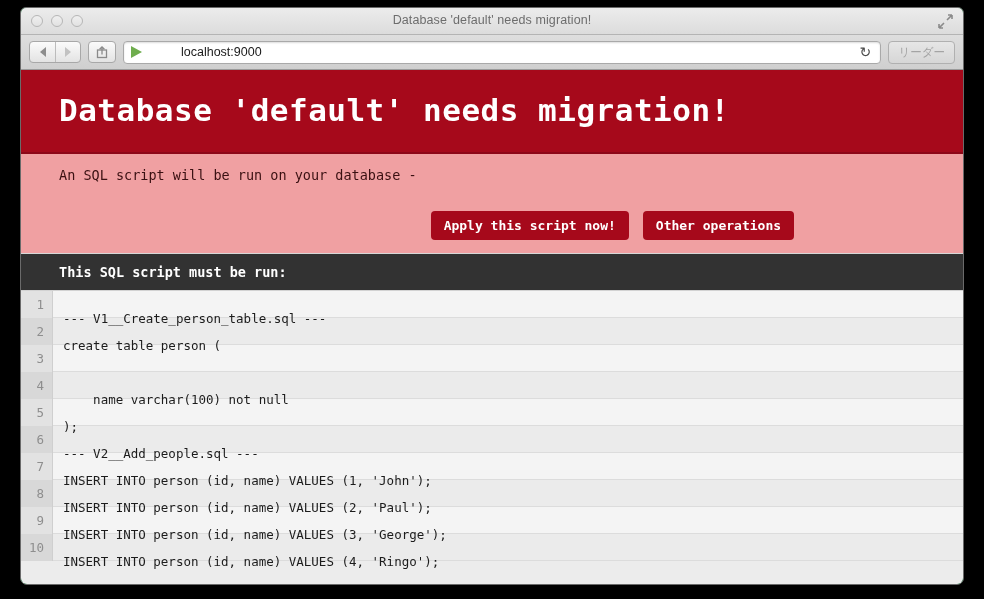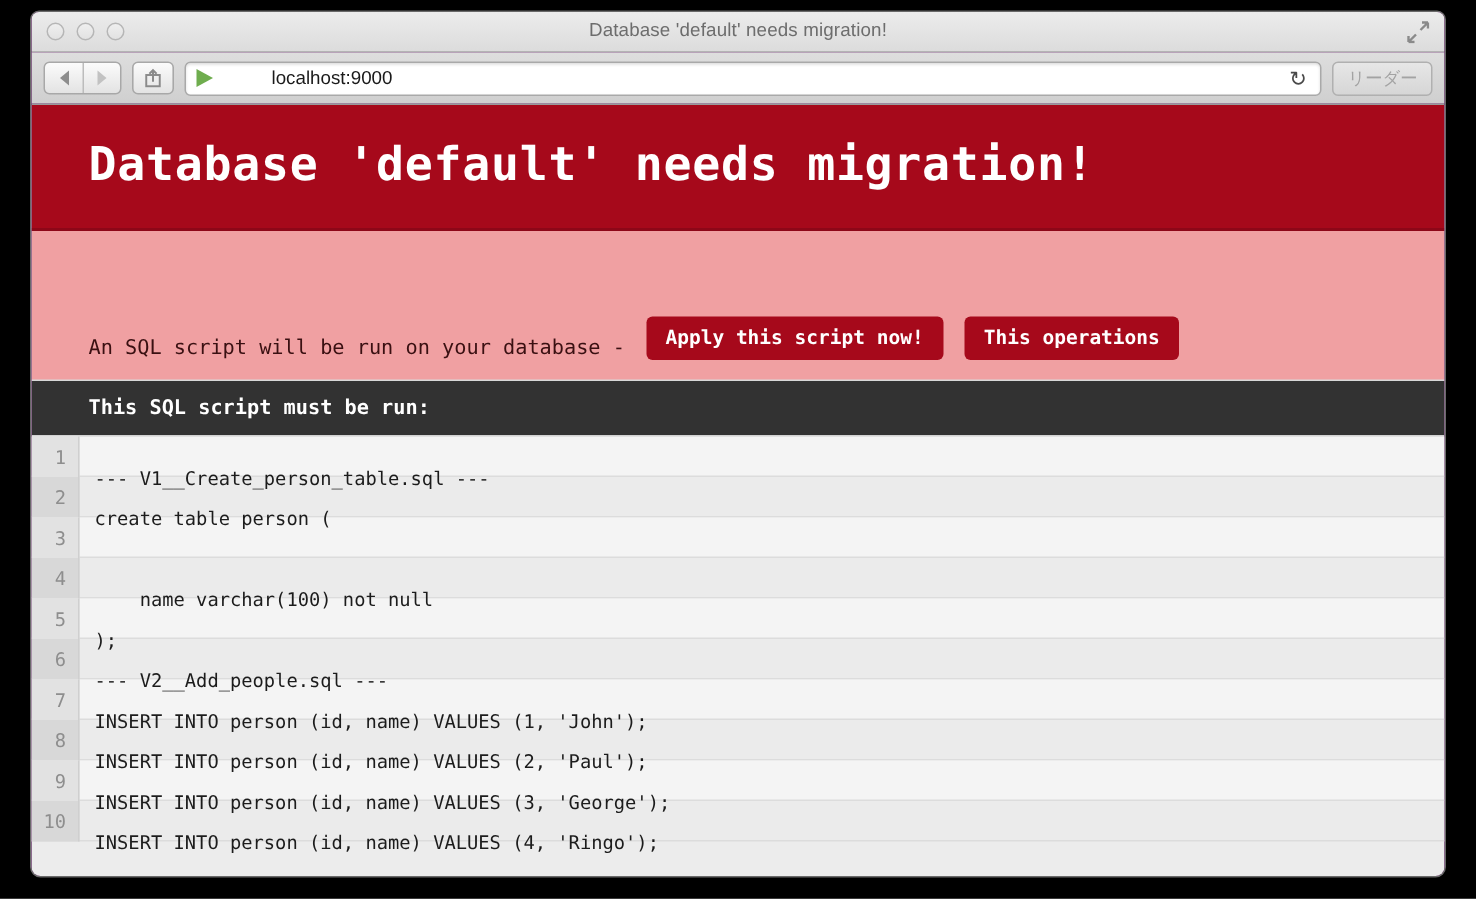--- a/index.html
+++ b/index.html
@@ -12,21 +12,21 @@
     font-family: "Liberation Sans", sans-serif;
   }
 
   
   #browser-window {
     position: absolute;
     left: 20px;
     top: 7px;
     width: 944px;
     height: 578px;
-    background: #701a75;
+    background: #15803d;
     border-radius: 6px 6px 7px 7px;
     overflow: hidden;
     border: 1px solid #6a6a6a;
   }
 
   
   #titlebar {
     position: relative;
     height: 27px;
     background: linear-gradient(to bottom, #ececec 0%, #dcdcdc 100%);
@@ -155,21 +155,21 @@
     font-weight: bold;
     font-size: 31px;
     color: #ffffff;
     letter-spacing: 0.5px;
   }
 
   #action-bar {
     background: #f0a0a2;
     padding: 13px 0 13px 38px;
     display: flex;
-    align-items: flex-end;
+    align-items: flex-start;
     border-bottom: 1px solid #d7d7d7;
   }
   #action-text {
     font-family: "DejaVu Sans Mono", monospace;
     font-size: 13.5px;
     color: #3a1012;
     margin-right: 14px;
   }
   .action-button {
     font-family: "DejaVu Sans Mono", monospace;
@@ -280,21 +280,21 @@
 
   <div id="page">
 
     <div id="error-header">
       <div id="error-title">Database 'default' needs migration!</div>
     </div>
 
     <div id="action-bar">
       <span id="action-text">An SQL script will be run on your database -</span>
       <button class="action-button">Apply this script now!</button>
-      <button class="action-button">This operations</button>
+      <button class="action-button">Other operations</button>
     </div>
 
     <div id="script-header">
       <span id="script-header-text">This SQL script must be run:</span>
     </div>
 
     <div id="code-block">
         <div class="code-row odd">
           <div class="line-no">1</div>
           <div class="code-text">--- V1__Create_person_table.sql ---</div>

